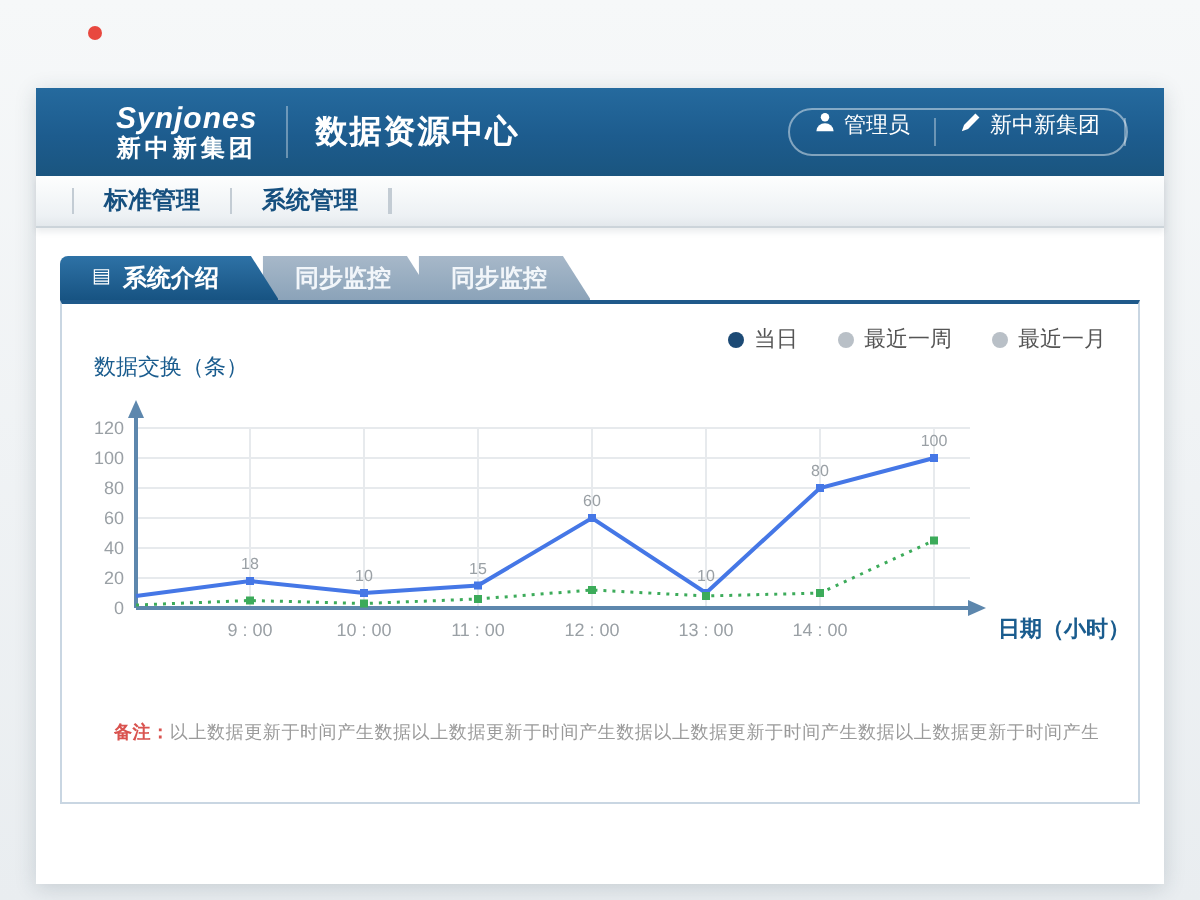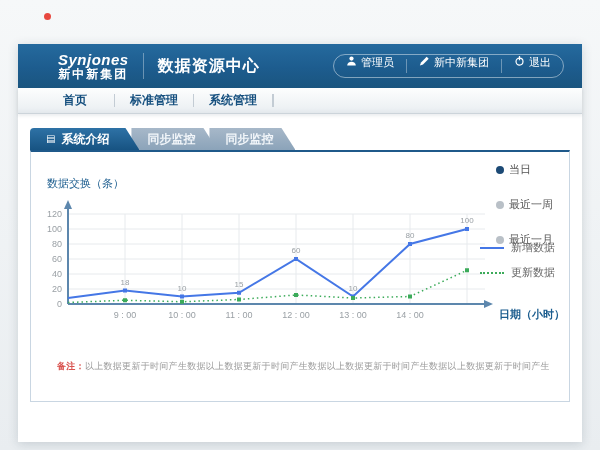--- a/index.html
+++ b/index.html
@@ -47,21 +47,21 @@
     color:#fff; border-top-left-radius:4px; padding-right:30px; z-index:3; }
   .tab.inactive { background:linear-gradient(180deg,#a7b8c9 0%,#8ba3b9 100%);
     color:#f2f6fa; margin-left:-8px; z-index:2; }
   .tab.inactive:last-child { z-index:1; }
   .tab-icon { font-size:10px; line-height:1; }
 
   
   .panel { position:relative; margin:0 12px; height:252px; background:#fff;
     border:1px solid #c9d6e2; border-top:2px solid #1f598a; }
 
-  .radio-group { position:absolute; top:10px; right:16px; display:flex; gap:20px;flex-direction:column; }
+  .radio-group { position:absolute; top:10px; right:16px; display:flex; gap:20px; }
   .radio-item { display:flex; align-items:center; gap:5px; font-size:11px; color:#555; cursor:pointer; }
   .radio-dot { width:8px; height:8px; border-radius:50%; background:#b9c0c7; }
   .radio-item.selected .radio-dot { background:#1c4a75; }
 
   .ylabel { position:absolute; left:16px; top:24px; font-size:11px; font-weight:normal; color:#1a5c8e; }
   #chart-svg { position:absolute; left:2px; top:38px; }
 
   .series-legend { position:absolute; right:14px; top:88px; display:flex;
     flex-direction:column; gap:10px; }
   .legend-item { display:flex; align-items:center; gap:7px; font-size:11px; color:#666; }
@@ -99,32 +99,24 @@
         <span>管理员</span>
       </div>
       <div class="user-sep"></div>
       <div class="user-item">
         <svg class="uicon" viewBox="0 0 12 12">
           <path d="M1 11 l1.2-3.4 L8.4 1.4 l2.2 2.2 L4.4 9.8 z" fill="#fff"></path>
         </svg>
         <span>新中新集团</span>
       </div>
       <div class="user-sep"></div>
-      <div class="user-item">
-        <svg class="uicon" viewBox="0 0 12 12">
-          <circle cx="6" cy="6.6" r="3.8" fill="none" stroke="#fff" stroke-width="1.3"></circle>
-          <line x1="6" y1="0.6" x2="6" y2="5.2" stroke="#fff" stroke-width="1.4"></line>
-        </svg>
-        <span>退出</span>
-      </div>
     </div>
   </div>
 
   <div class="nav">
-    <div class="nav-item">首页</div>
     <div class="nav-sep"></div>
     <div class="nav-item">标准管理</div>
     <div class="nav-sep"></div>
     <div class="nav-item">系统管理</div>
     <div class="nav-sep"></div>
     <div class="nav-sep"></div>
   </div>
 
   <div class="tabbar">
     <div class="tab active">
@@ -208,29 +200,19 @@
         <polyline points="35,112.5 92,110.25 149,111.75 206,109.5 263,105 320,108 377,106.5 434,80.25" fill="none" stroke="#3cab5a" stroke-width="1.5" stroke-dasharray="1.5 3"></polyline>
         <rect x="90" y="108.25" width="4" height="4" fill="#3cab5a"></rect>
         <rect x="147" y="109.75" width="4" height="4" fill="#3cab5a"></rect>
         <rect x="204" y="107.5" width="4" height="4" fill="#3cab5a"></rect>
         <rect x="261" y="103" width="4" height="4" fill="#3cab5a"></rect>
         <rect x="318" y="106" width="4" height="4" fill="#3cab5a"></rect>
         <rect x="375" y="104.5" width="4" height="4" fill="#3cab5a"></rect>
         <rect x="432" y="78.25" width="4" height="4" fill="#3cab5a"></rect>
       </svg>
 
-    <div class="series-legend">
-      <div class="legend-item">
-        <span class="legend-line solid"></span>
-        <span>新增数据</span>
-      </div>
-      <div class="legend-item">
-        <span class="legend-line dotted"></span>
-        <span>更新数据</span>
-      </div>
-    </div>
 
     <div class="note">
       <span class="note-prefix">备注：</span><span>以上数据更新于时间产生数据以上数据更新于时间产生数据以上数据更新于时间产生数据以上数据更新于时间产生数据以上数据更新于</span>
     </div>
   </div>
 
 </div>
 
 </body></html>

